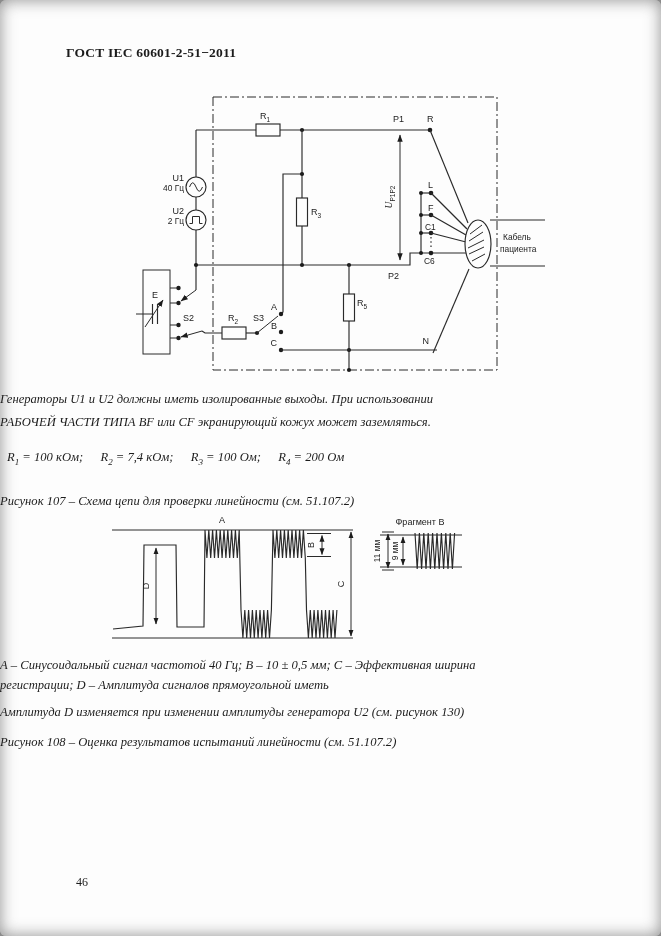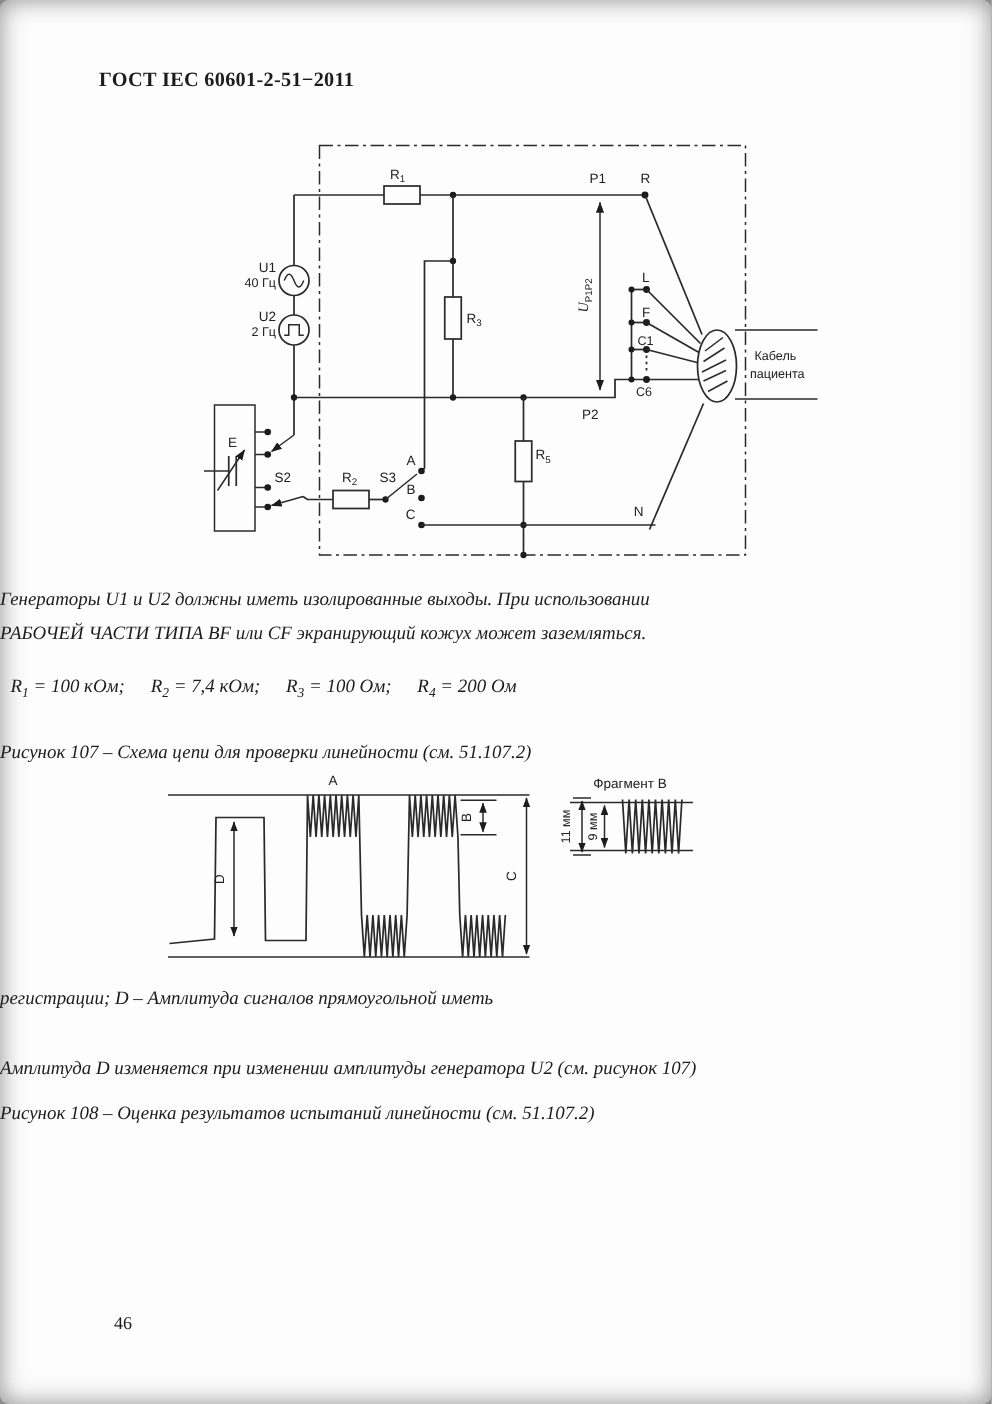--- a/index.html
+++ b/index.html
@@ -215,19 +215,20 @@
     <path class="wire" d="M415 33 L417.2 69 L419.4 33 L421.6 69 L423.8 33 L426.0 69 L428.2 33 L430.4 69 L432.6 33 L434.8 69 L437.0 33 L439.2 69 L441.4 33 L443.6 69 L445.8 33 L448.0 69 L450.2 33 L452.4 69 L454.6 33"></path>
     <line class="thin" x1="382" y1="32" x2="394" y2="32"></line>
     <line class="thin" x1="382" y1="70" x2="394" y2="70"></line>
     <line class="thin" x1="388" y1="34" x2="388" y2="68" marker-start="url(#mB)" marker-end="url(#mB)"></line>
     <line class="thin" x1="403" y1="37" x2="403" y2="65" marker-start="url(#mB)" marker-end="url(#mB)"></line>
     <text transform="rotate(-90 380 51)" x="380" y="51" text-anchor="middle" class="sm">11 мм</text>
     <text transform="rotate(-90 398 51)" x="398" y="51" text-anchor="middle" class="sm">9 мм</text>
   </svg>
 
   <div class="cline legend">
+    <div>А – Синусоидальный сигнал частотой 40 Гц; В – 10 ± 0,5 мм;  С – Эффективная ширина</div>
     <div>регистрации;  D – Амплитуда сигналов прямоугольной иметь</div>
   </div>
-  <div class="cline note108">Амплитуда D изменяется при изменении амплитуды генератора U2 (см. рисунок 107)</div>
+  <div class="cline note108">Амплитуда D изменяется при изменении амплитуды генератора U2 (см. рисунок 130)</div>
   <div class="cline cap108">Рисунок 108 – Оценка результатов испытаний линейности   (см.  51.107.2)</div>
 
   <div class="pnum">46</div>
 </div>
 
 </body></html>

